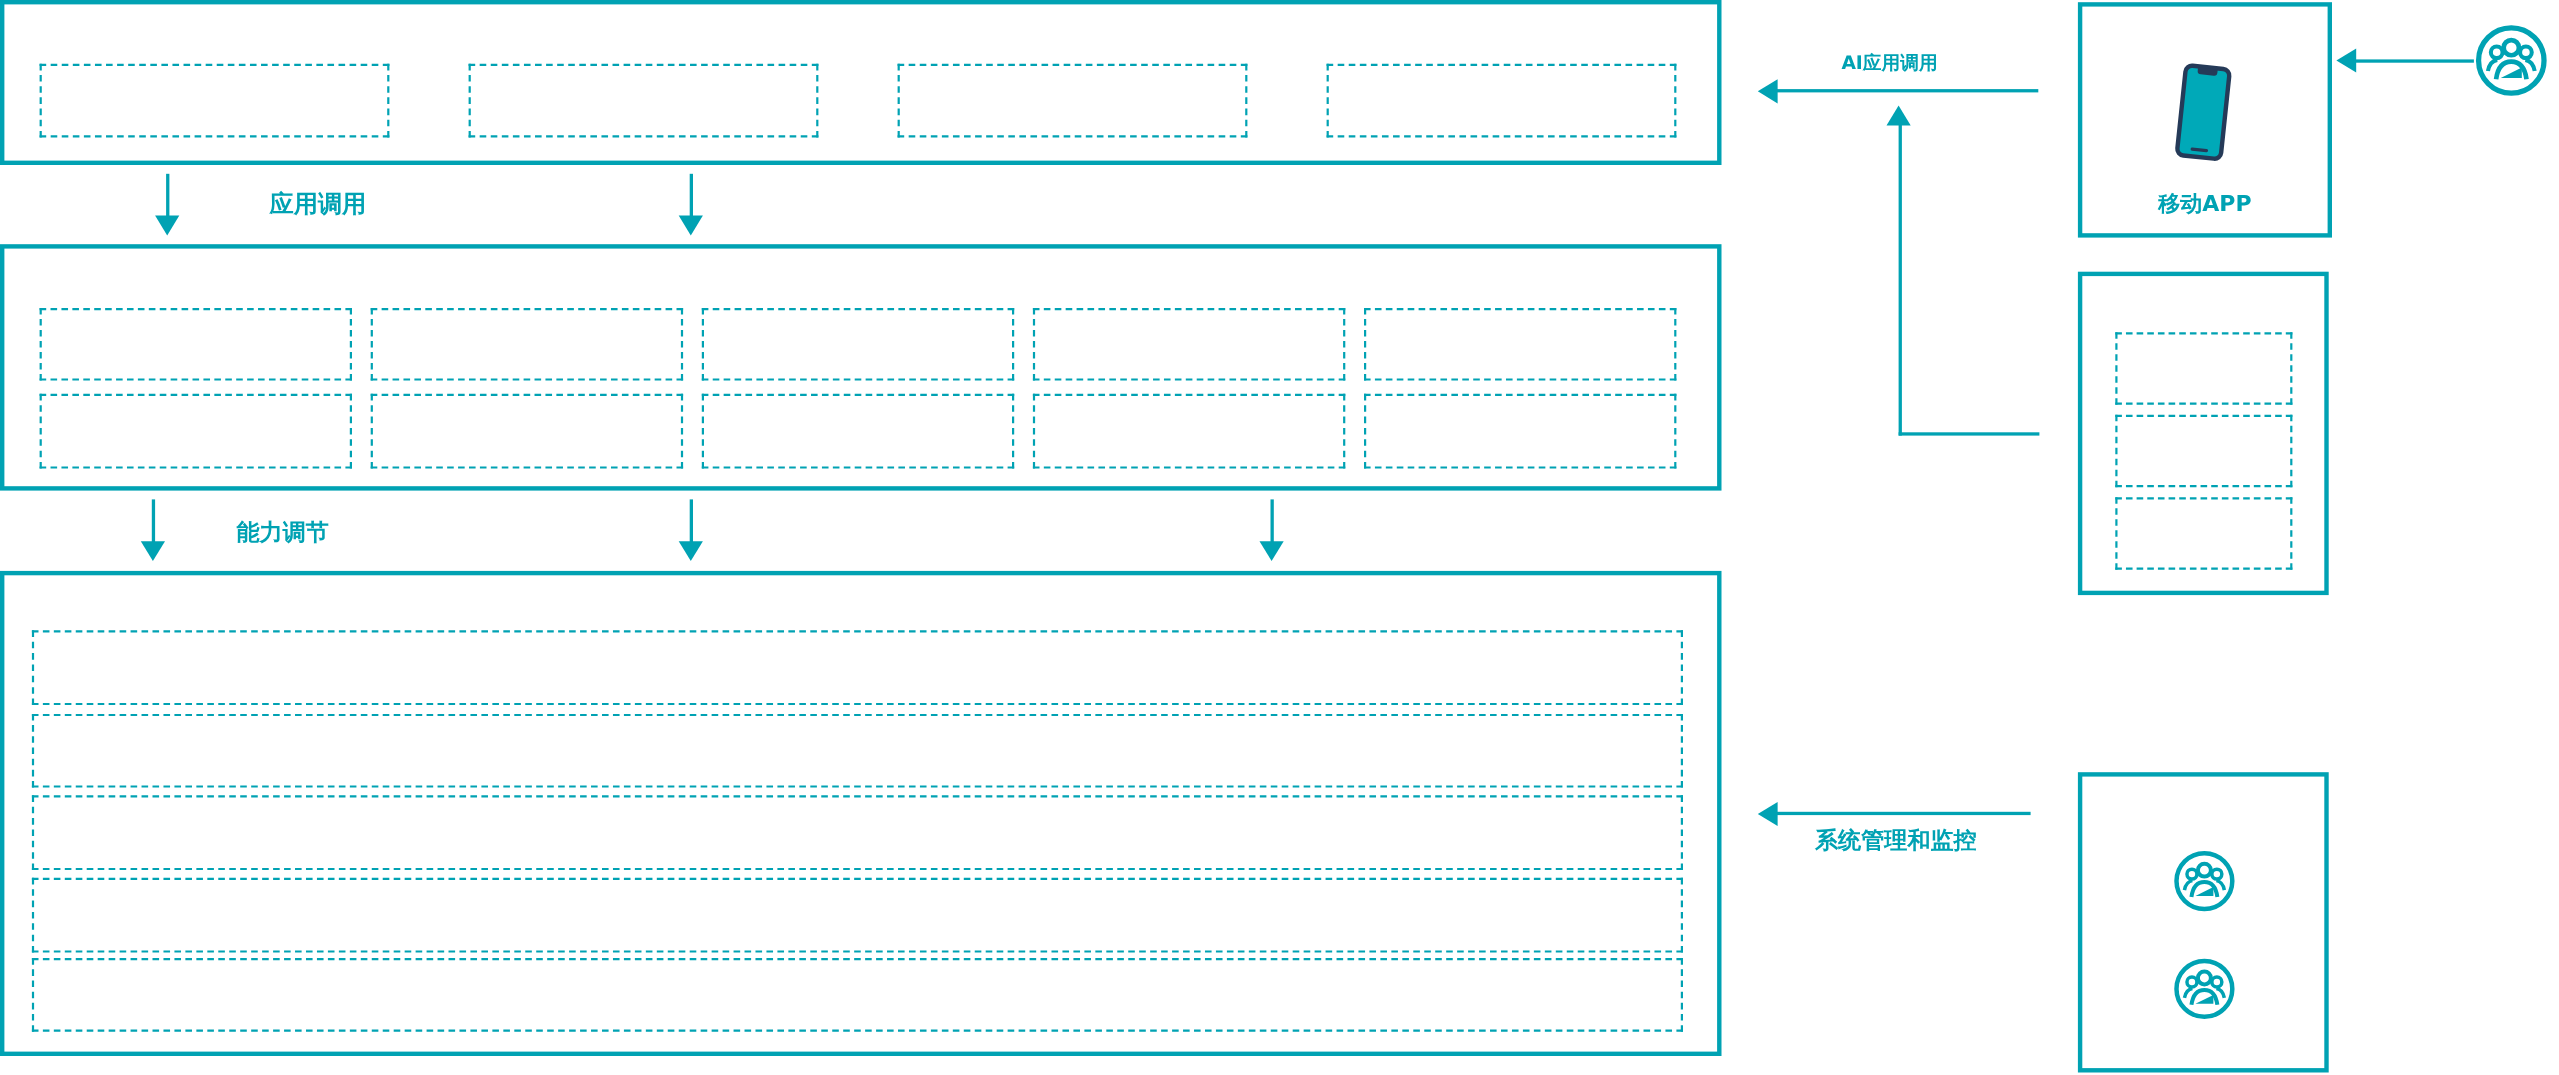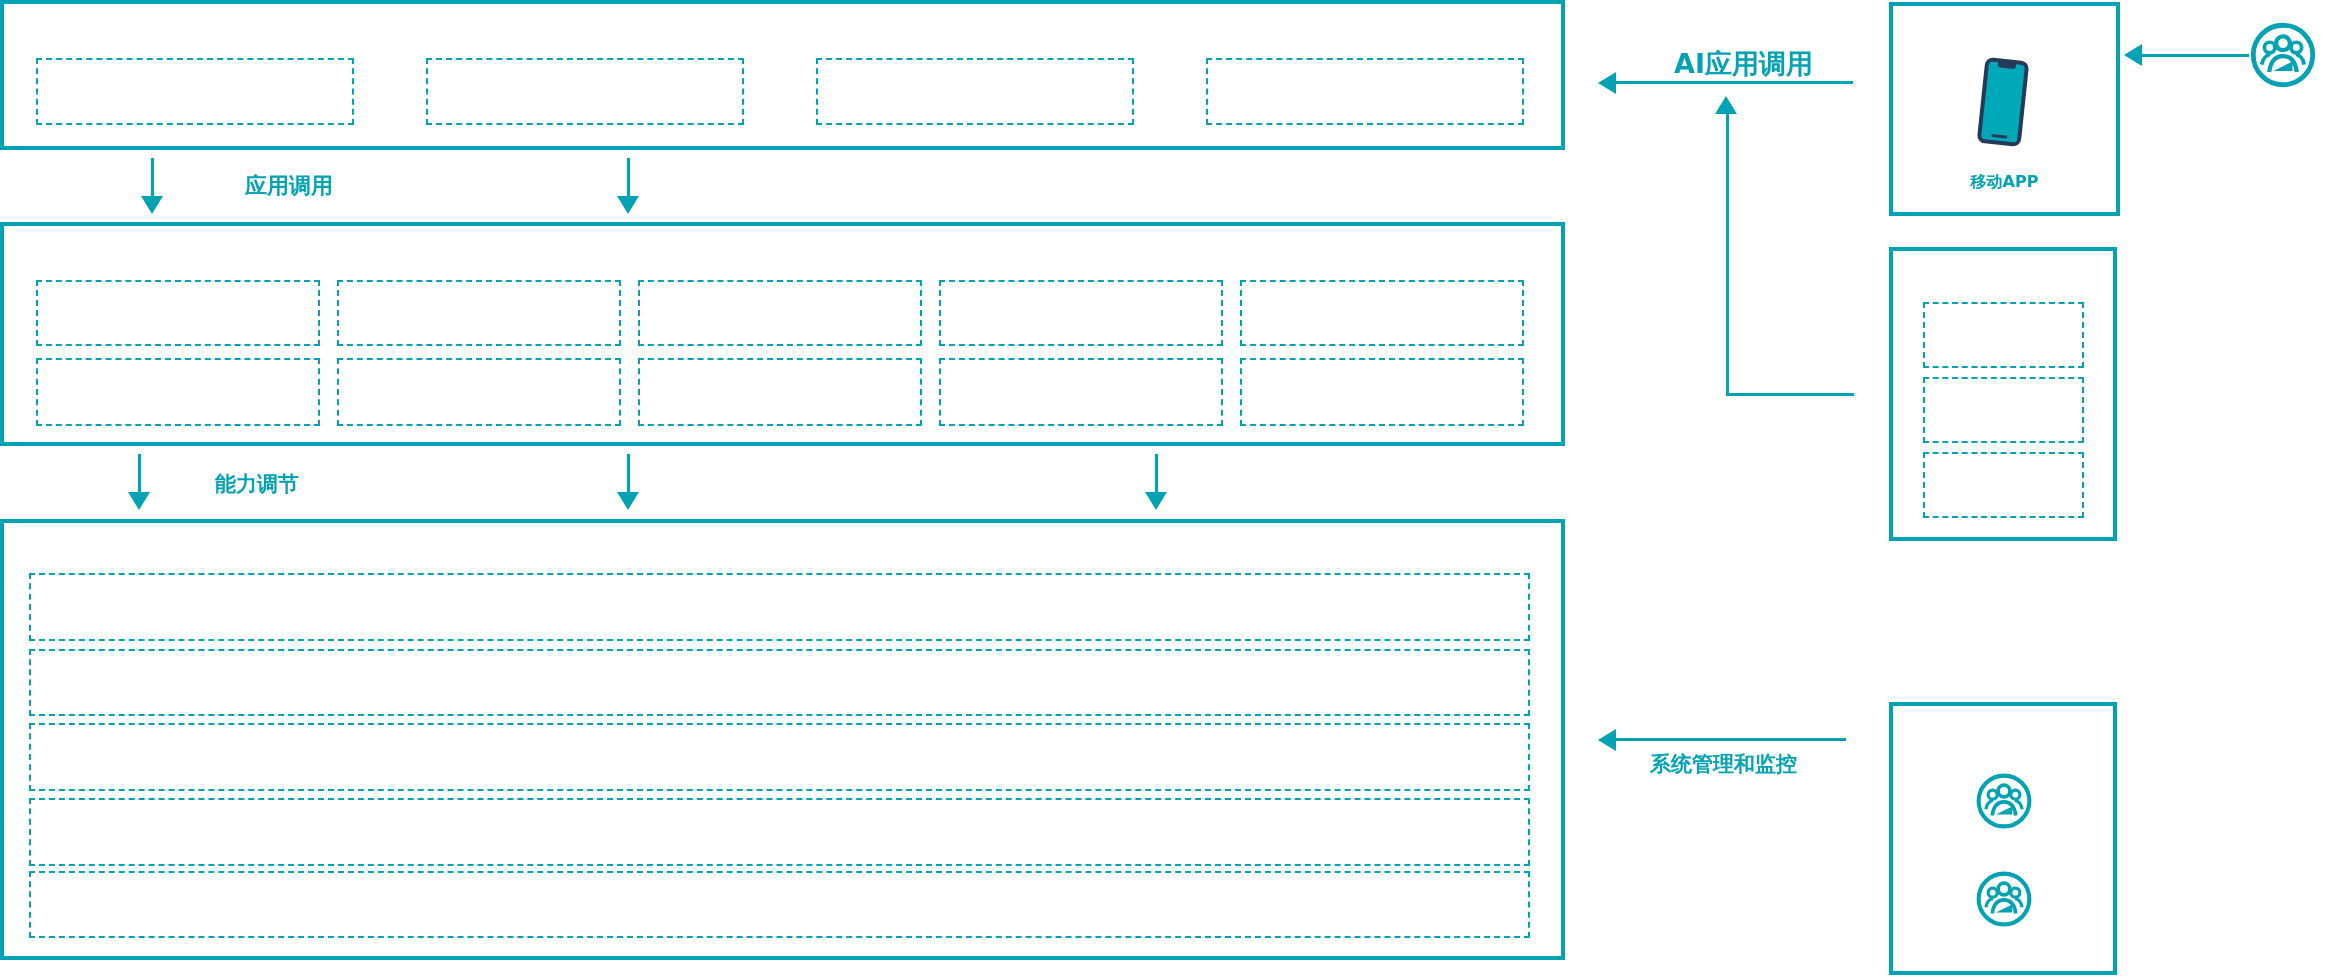--- a/index.html
+++ b/index.html
@@ -73,23 +73,23 @@
   <div class="dashed-box" style="left:29px;top:649px;width:1501px;height:67px;"></div>
   <div class="dashed-box" style="left:29px;top:723px;width:1501px;height:68px;"></div>
   <div class="dashed-box" style="left:29px;top:798px;width:1501px;height:68px;"></div>
   <div class="dashed-box" style="left:29px;top:871px;width:1501px;height:67px;"></div>
 
   <div class="solid-box" style="left:1889px;top:2px;width:231px;height:214px;"></div>
   <div class="phone">
     <div class="notch"></div>
     <div class="homebar"></div>
   </div>
-  <div class="lbl" style="left:1889px;top:172px;width:231px;text-align:center;font-size:16px;">移动APP</div>
+  <div class="lbl" style="left:1889px;top:172px;width:231px;text-align:center;font-size:20px;">移动APP</div>
 
-  <div class="lbl" style="left:1674px;top:46px;font-size:27px;">AI应用调用</div>
+  <div class="lbl" style="left:1674px;top:46px;font-size:17px;">AI应用调用</div>
   <div class="hline" style="left:1615px;top:81px;width:238px;"></div>
   <div class="arr arr-left" style="left:1598px;top:72px;"></div>
 
   <div class="vline" style="left:1726px;top:112px;height:284px;"></div>
   <div class="hline" style="left:1726px;top:393px;width:128px;"></div>
   <div class="arr arr-up" style="left:1715px;top:96px;"></div>
 
   <svg width="68" height="68" viewBox="0 0 64 64" style="position:absolute;left:2249px;top:21px;">
     <circle cx="32" cy="32" r="28" fill="none" stroke="#00a2b3" stroke-width="4.5"></circle>
     <circle cx="32" cy="21" r="6.5" fill="#fff" stroke="#00a2b3" stroke-width="4"></circle>

